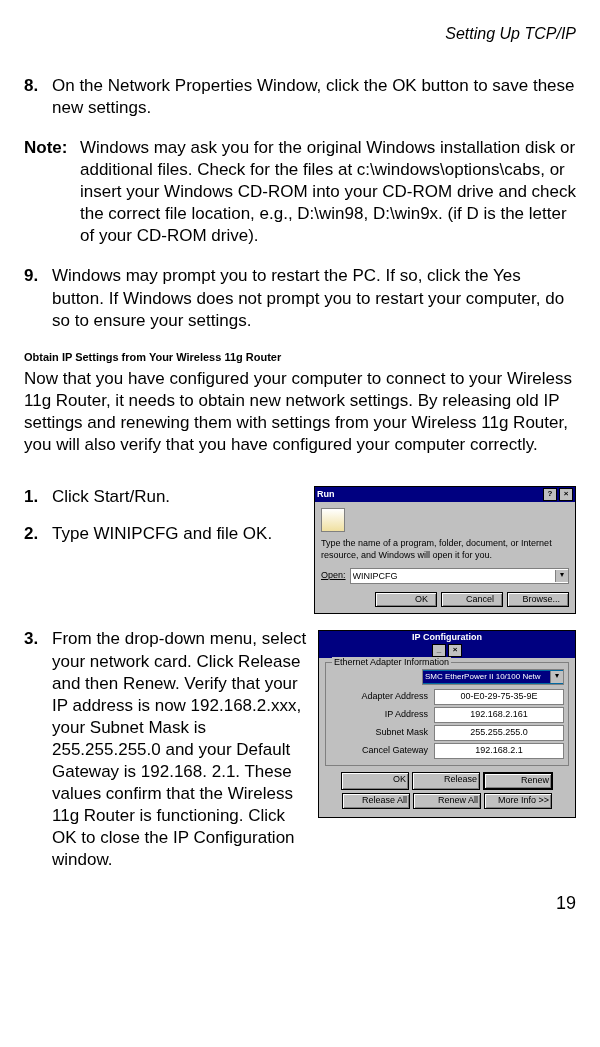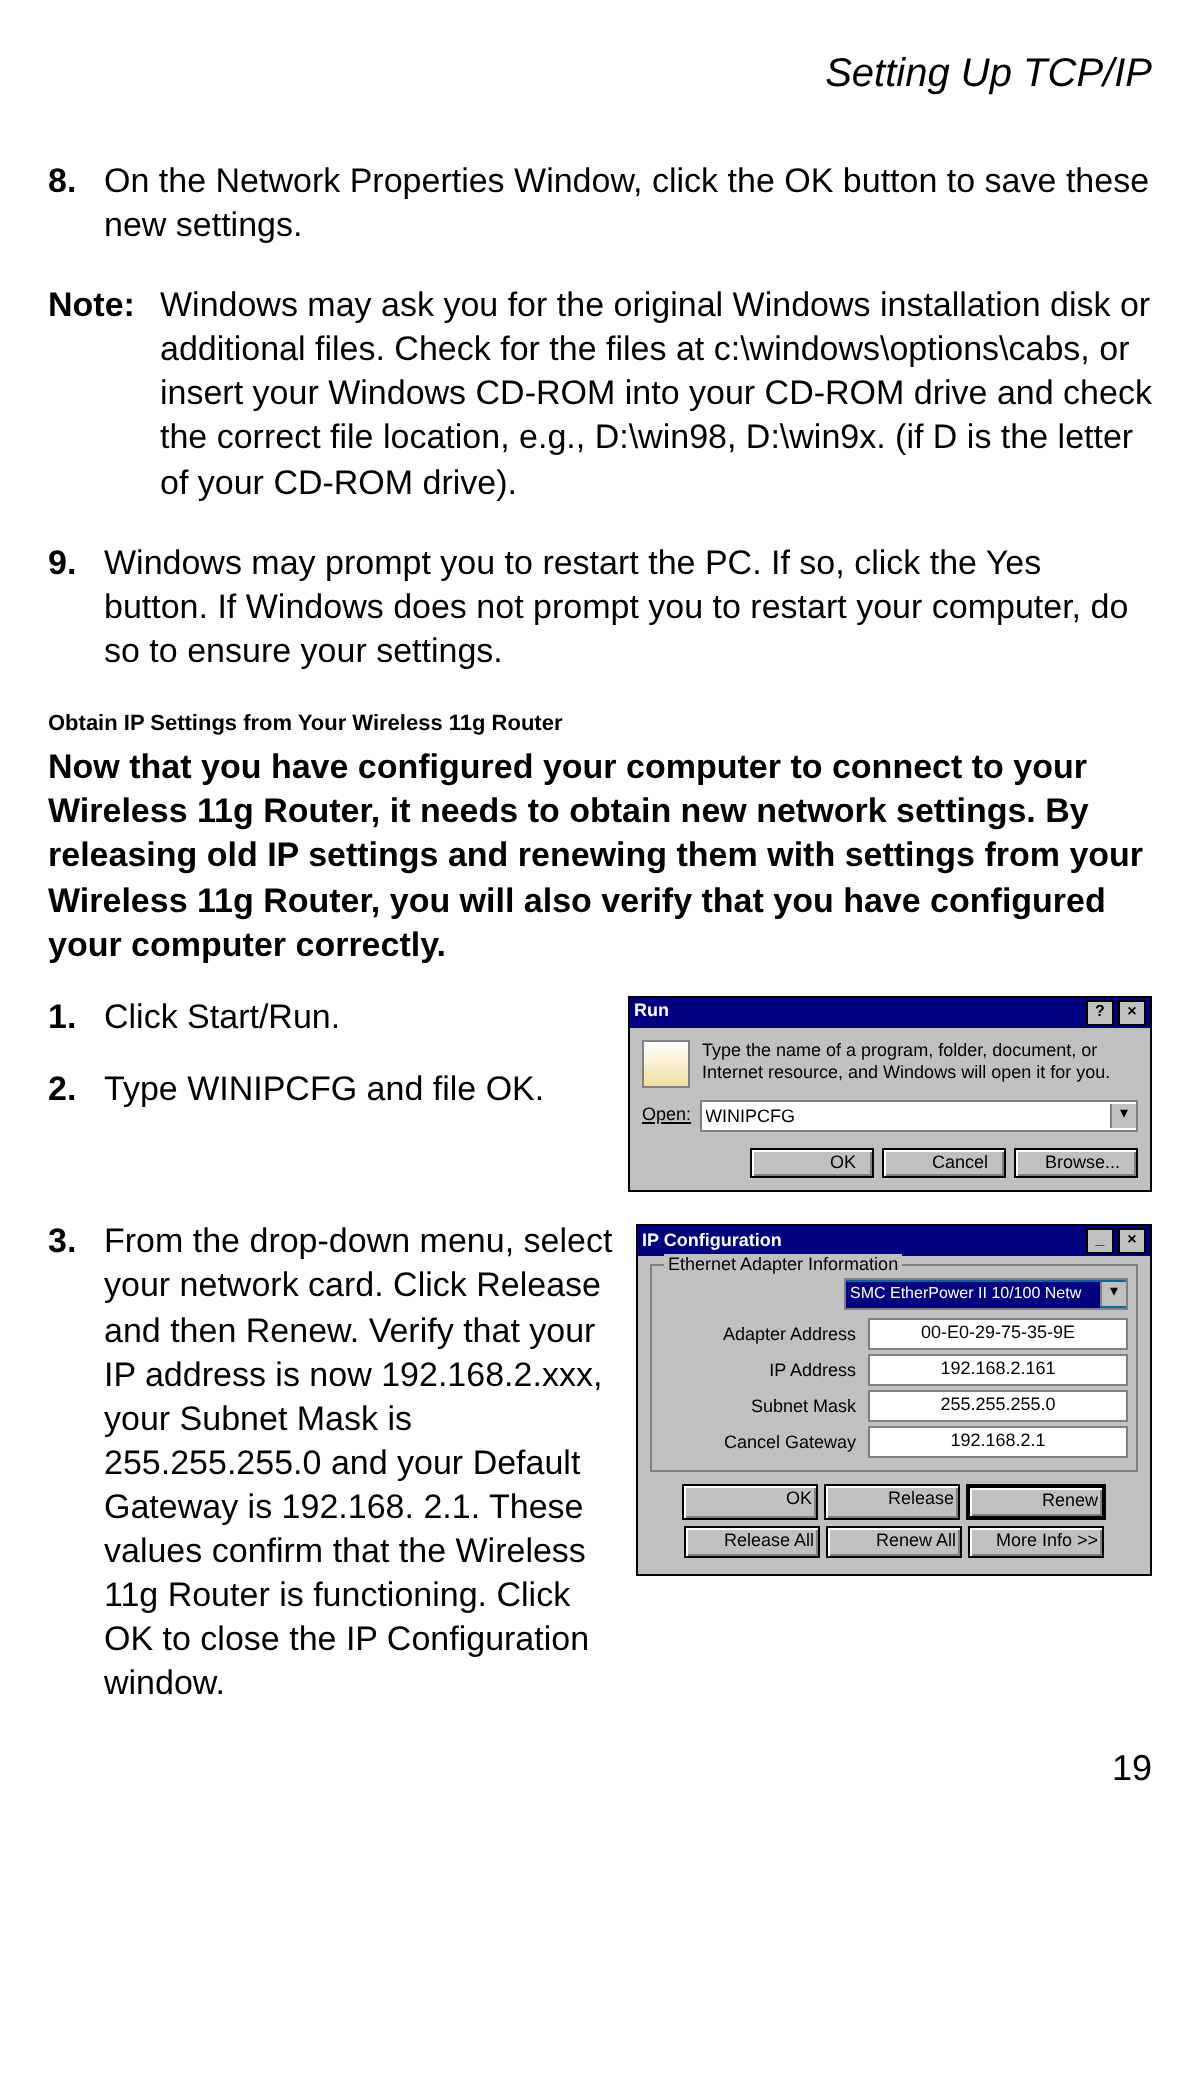--- a/index.html
+++ b/index.html
@@ -6,21 +6,21 @@
     margin: 0;
     padding: 24px 24px 10px 24px;
     width: 552px;
     font-family: Arial, Helvetica, sans-serif;
     color: #000;
     font-size: 17px;
     line-height: 1.3;
   }
   .page-header {
     font-style: italic;
-    font-size: 20px;
+    font-size: 16px;
     text-align: right;
     margin-bottom: 30px;
   }
   .step {
     display: flex;
     margin-bottom: 18px;
   }
   .step .num {
     font-weight: bold;
     width: 28px;
@@ -41,22 +41,21 @@
   .note-block .txt {
     flex: 1;
   }
   .subhead {
     font-weight: bold;
     font-size: 11px;
     margin-top: 10px;
     margin-bottom: 4px;
   }
   .body-para {
-    margin-bottom: 14px;
-    font-weight: bold;
+    margin-bottom: 30px;
   }
   .row-with-image {
     display: flex;
     align-items: flex-start;
     margin-bottom: 14px;
   }
   .row-with-image .textcol {
     flex: 1;
     padding-right: 10px;
   }
@@ -101,20 +100,21 @@
     text-align: center;
     color: #000;
   }
   .run-body {
     padding: 6px;
   }
   .run-desc {
     display: flex;
     gap: 6px;
     margin-bottom: 6px;
+    flex-direction: column;
   }
   .run-desc .icon {
     width: 22px;
     height: 22px;
     background: linear-gradient(#fff,#f0e0a0);
     border: 1px solid #808080;
   }
   .run-open-row {
     display: flex;
     align-items: center;
@@ -175,20 +175,21 @@
   }
   .ip-title {
     background: #000080;
     color: #fff;
     display: flex;
     justify-content: space-between;
     align-items: center;
     padding: 1px 2px;
     font-weight: bold;
     font-size: 9px;
+    flex-direction: column;
   }
   .ip-title .btns {
     display: flex;
     gap: 2px;
   }
   .ip-title .btns .tb {
     width: 12px;
     height: 11px;
     background: #c0c0c0;
     border: 1px solid #000;

